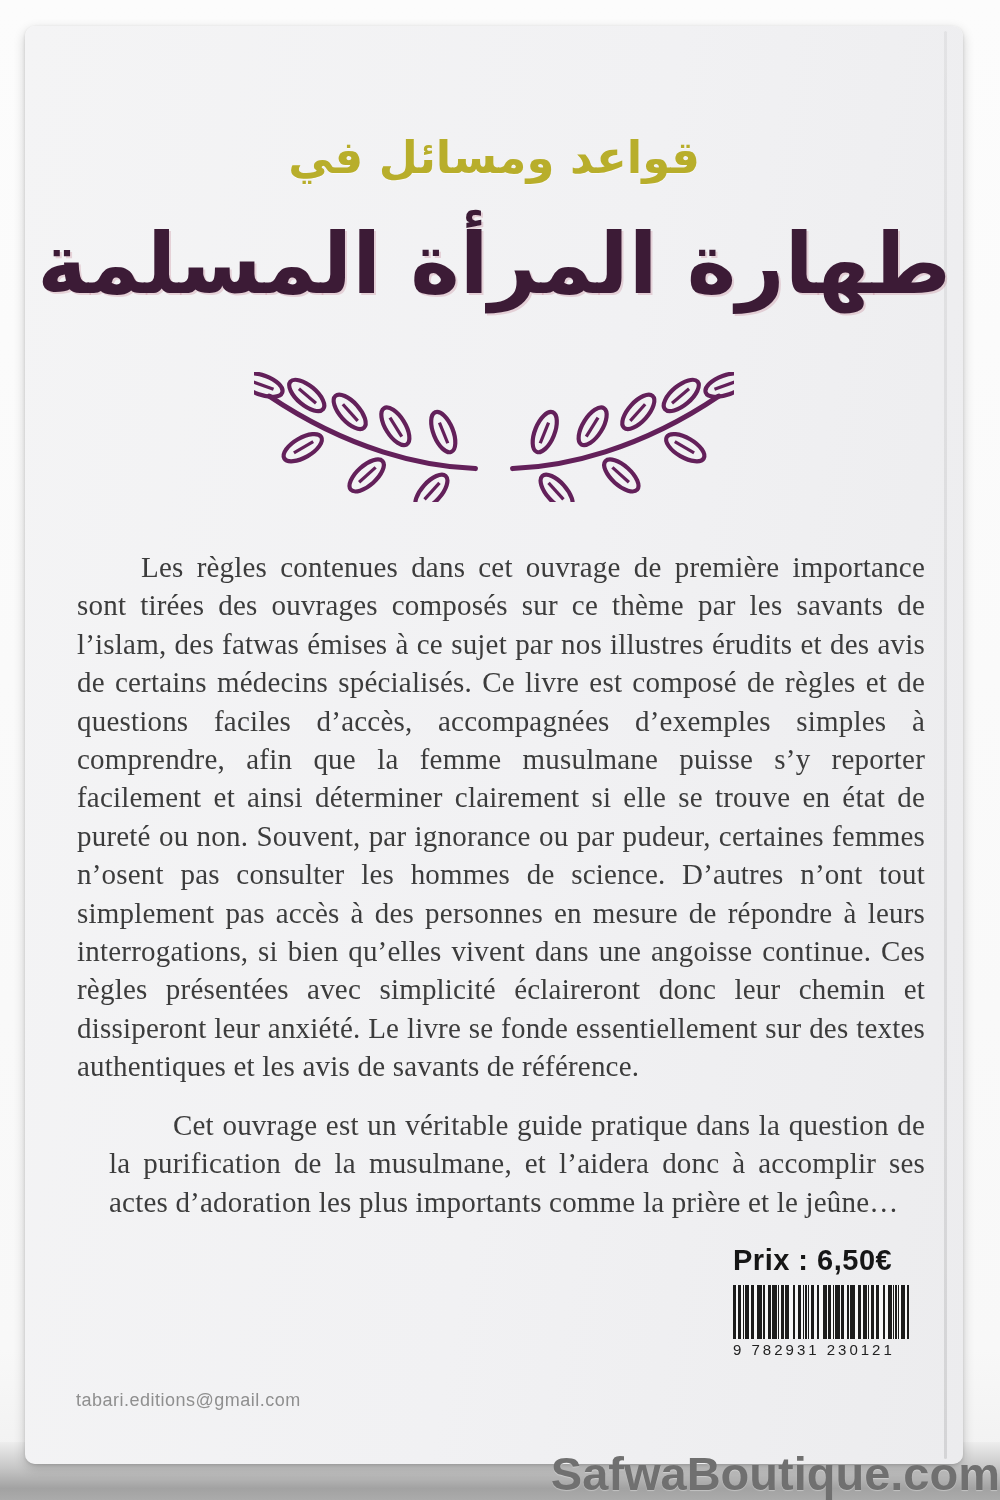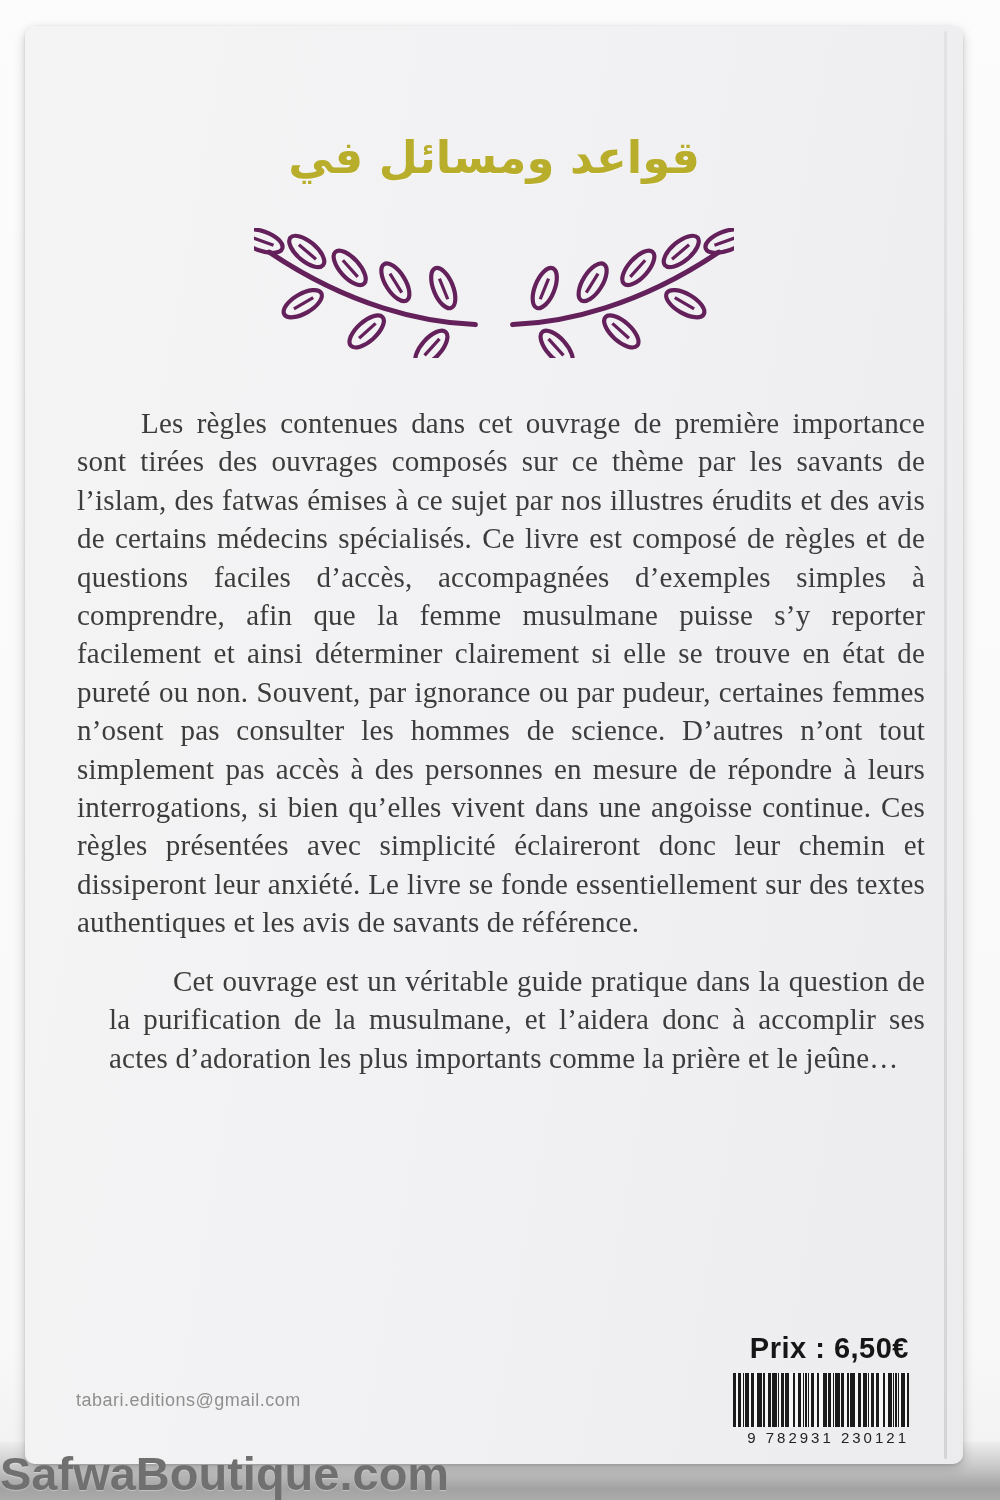--- a/index.html
+++ b/index.html
@@ -105,23 +105,23 @@
     left: 76px;
     top: 1390px;
     font-family: "Liberation Sans", sans-serif;
     font-size: 18px;
     color: #8f8f8f;
     letter-spacing: 0.5px;
   }
   .commerce {
     position: absolute;
     left: 733px;
-    top: 1332px;
+    top: 1244px;
     width: 176px;
-    text-align: right;
+    text-align: left;
   }
   .price {
     font-family: "Liberation Sans", sans-serif;
     font-weight: bold;
     font-size: 29px;
     color: #161616;
     letter-spacing: 0.5px;
   }
   .barcode-bars {
     margin-top: 8px;
@@ -138,40 +138,41 @@
     font-size: 15px;
     color: #222;
     letter-spacing: 3px;
     white-space: nowrap;
   }
   .watermark {
     position: absolute;
     left: 0; right: 0;
     top: 1446px;
     z-index: 6;
-    text-align: left;
+    text-align: right;
     font-family: "Liberation Sans", sans-serif;
     font-weight: bold;
     font-size: 47px;
     color: #707070;
     text-shadow: 0 1px 1px rgba(255,255,255,0.35);
   }
 </style>
 </head>
 <body>
 
 <div class="stage">
 
   <div class="floor"></div>
 
   <div class="book">
     <div class="page-edge"></div>
 
     <div class="kicker">قواعد ومسائل في</div>
 
+    <div class="main-title">طهارة المرأة المسلمة</div>
 
 
     <div class="ornament">
       <svg class="mirror" width="232" height="130" viewBox="0 0 235 140" aria-hidden="true">
         <defs>
           <g id="lfA">
             <ellipse cx="23" cy="0" rx="23" ry="10.5" fill="none" stroke="#63205a" stroke-width="4.5"></ellipse>
             <path d="M10,0 L34,0" fill="none" stroke="#63205a" stroke-width="3.5"></path>
           </g>
         </defs>

